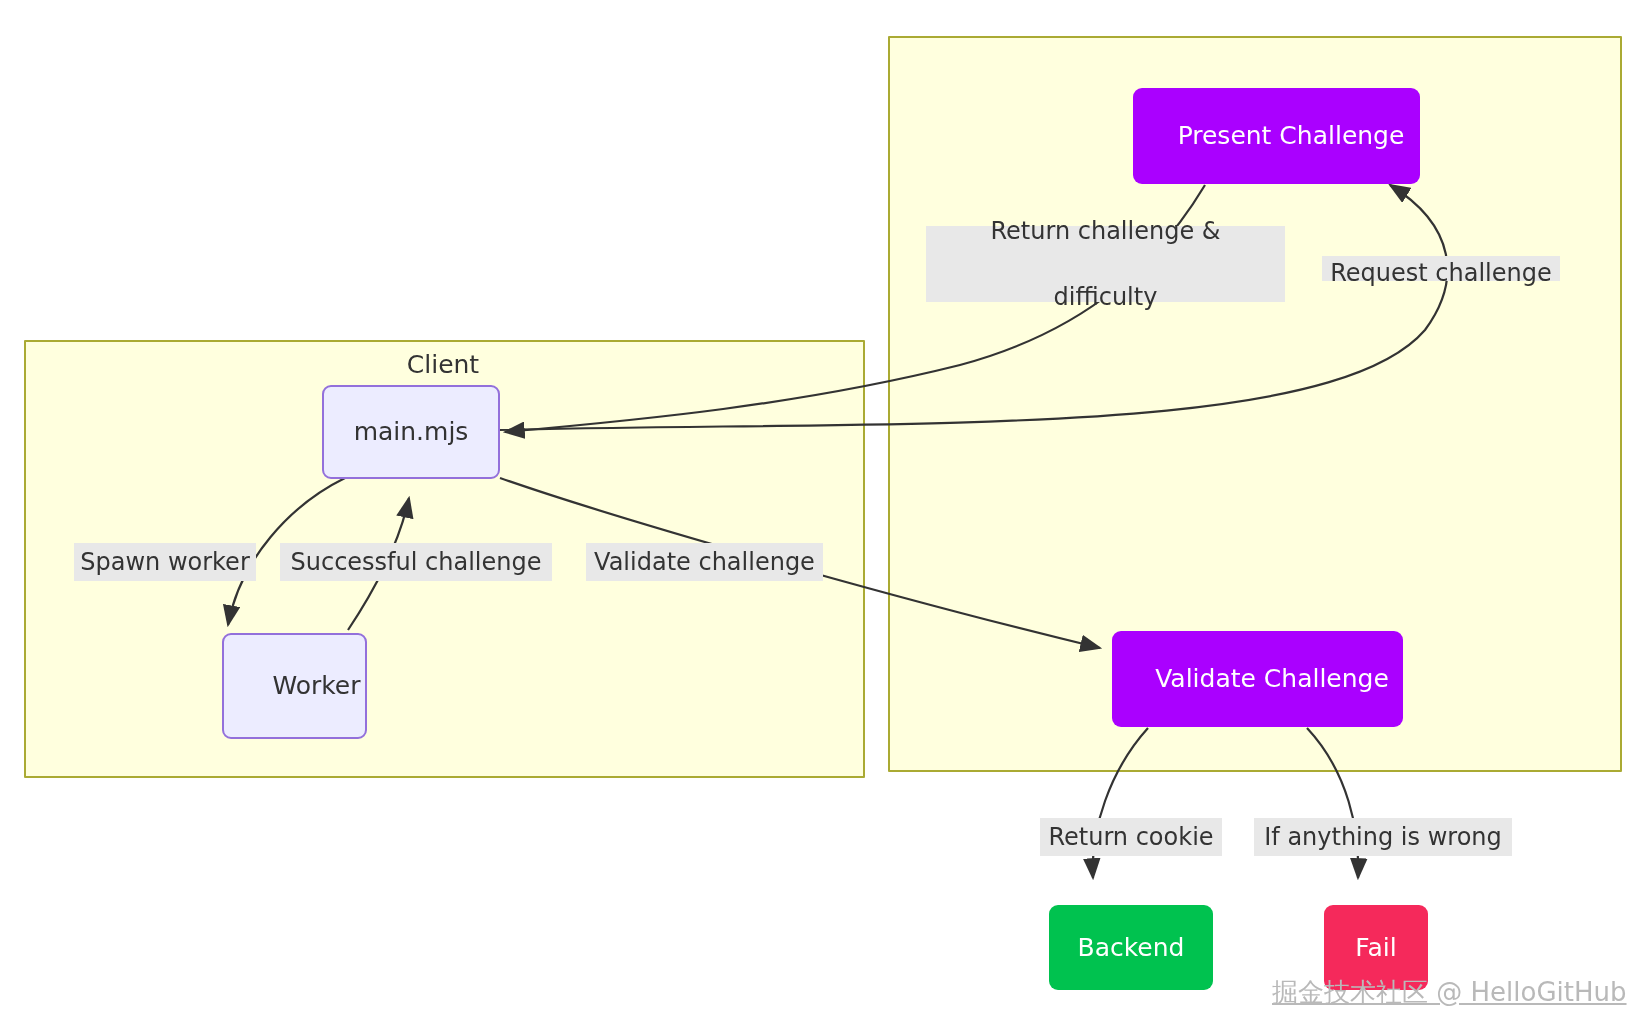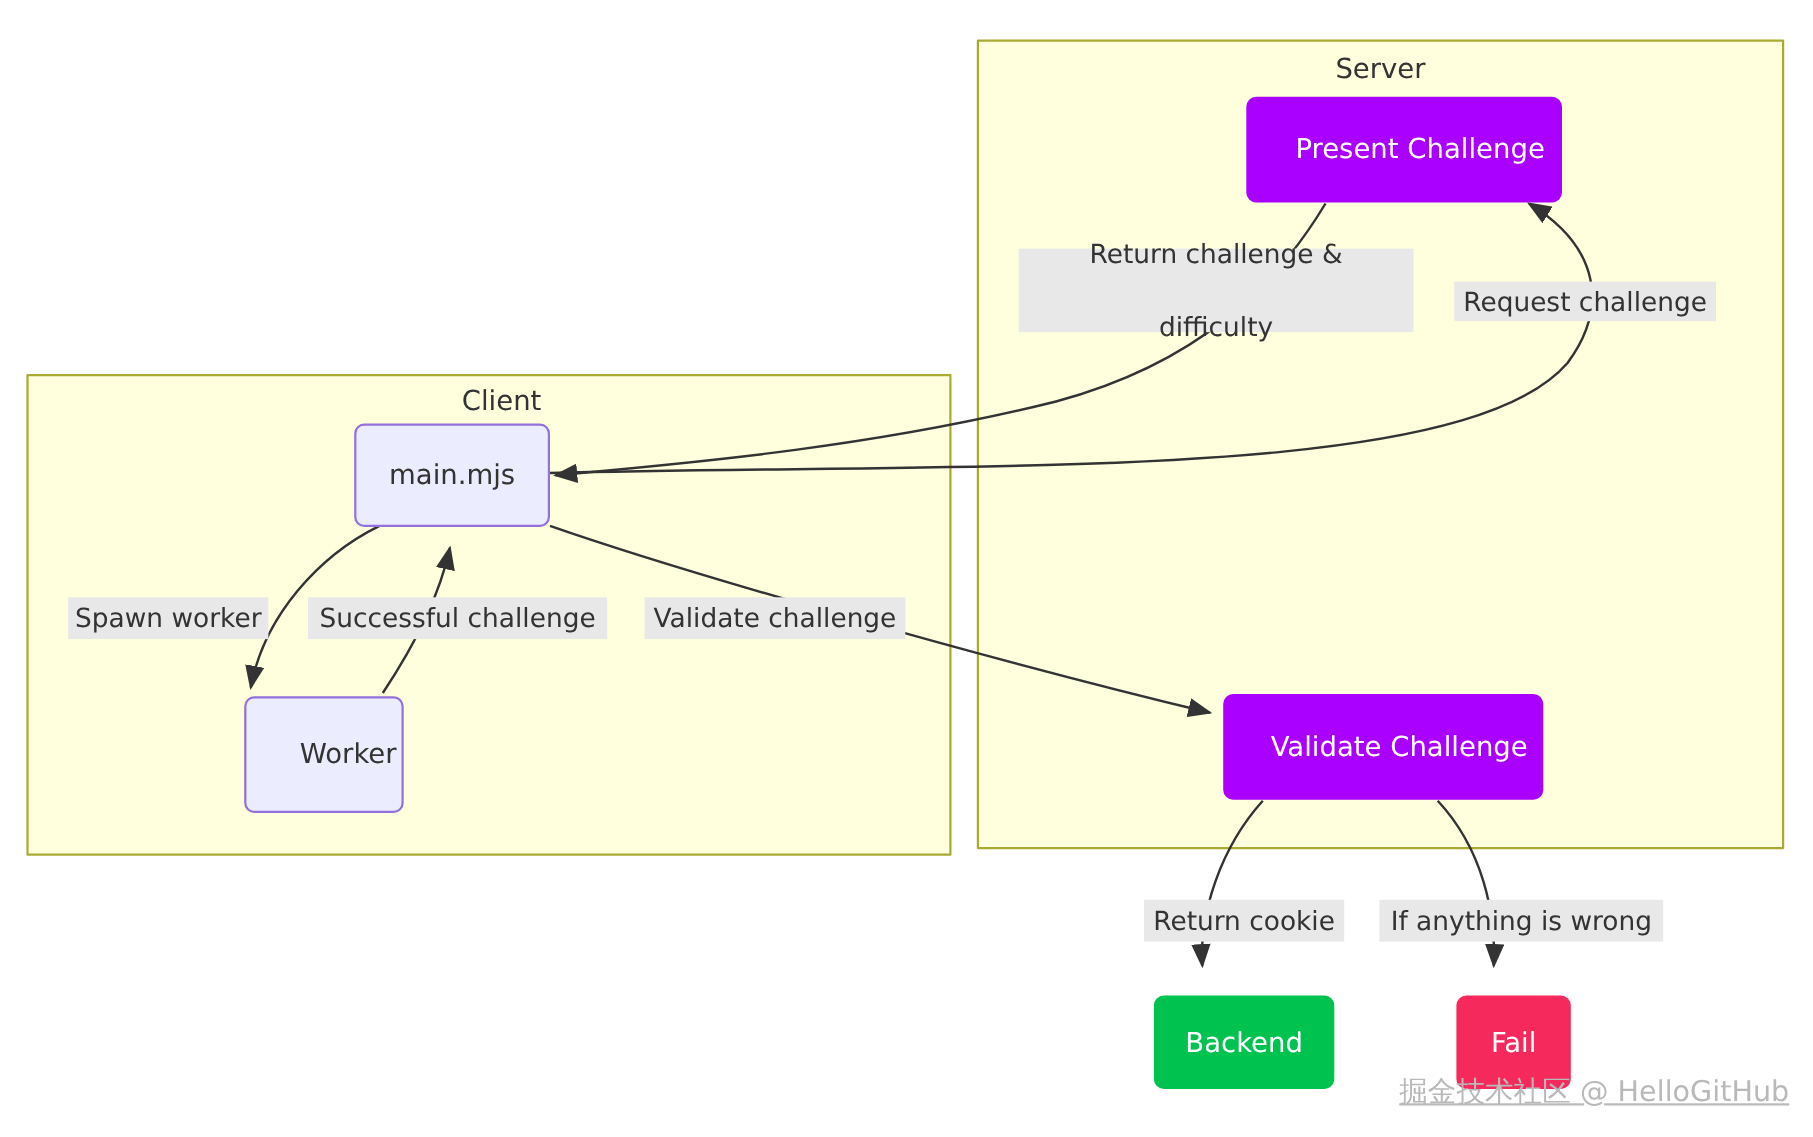--- a/index.html
+++ b/index.html
@@ -97,24 +97,23 @@
     font-family: "DejaVu Sans", "Liberation Sans", sans-serif;
     text-decoration: underline;
   }
 </style>
 </head>
 <body>
 
 <div id="canvas">
 
   <div class="subgraph" style="left:888px; top:36px; width:734px; height:736px;"></div>
-  <div class="subgraph-title" style="left:888px; width:734px; top:48px;">Server</div>
 
   <div class="subgraph" style="left:24px; top:340px; width:841px; height:438px;"></div>
-  <div class="subgraph-title" style="left:24px; width:838px; top:350px;margin-left:13px;">Client</div>
+  <div class="subgraph-title" style="left:24px; width:838px; top:350px;">Client</div>
 
   <svg class="edges" viewBox="0 0 1648 1034" xmlns="http://www.w3.org/2000/svg">
     <defs>
       <marker id="arrowhead" markerWidth="10" markerHeight="8" refX="9" refY="4" orient="auto" markerUnits="strokeWidth">
         <path d="M0,0 L10,4 L0,8 z" fill="#333333"></path>
       </marker>
     </defs>
 
     <path d="M 500,430 C 900,420 1330,440 1425,330 C 1462,280 1455,225 1390,185" fill="none" stroke="#333333" stroke-width="2.2" marker-end="url(#arrowhead)"></path>
 
@@ -153,25 +152,25 @@
 
   <div class="node node-green" style="left:1049px; top:905px; width:164px; height:85px;">
     <span>Backend</span>
   </div>
 
   <div class="edge-label multiline" style="left:926px; top:226px; width:359px; height:76px; display:flex; flex-direction:column; align-items:center; justify-content:center;">
     <span>Return challenge &amp;</span>
     <span>difficulty</span>
   </div>
 
-  <div class="edge-label" style="left:1322px; top:256px; width:238px; height:36px; display:flex; align-items:flex-end; justify-content:center;">
+  <div class="edge-label" style="left:1322px; top:256px; width:238px; height:25px; display:flex; align-items:flex-start; justify-content:center;">
     <span>Request challenge</span>
   </div>
 
-  <div class="edge-label" style="left:62px; top:543px; width:182px; height:38px; display:flex; align-items:center; justify-content:center;">
+  <div class="edge-label" style="left:74px; top:543px; width:182px; height:38px; display:flex; align-items:center; justify-content:center;">
     <span>Spawn worker</span>
   </div>
 
   <div class="edge-label" style="left:280px; top:543px; width:272px; height:38px; display:flex; align-items:center; justify-content:center;">
     <span>Successful challenge</span>
   </div>
 
   <div class="edge-label" style="left:586px; top:543px; width:237px; height:38px; display:flex; align-items:center; justify-content:center;">
     <span>Validate challenge</span>
   </div>

